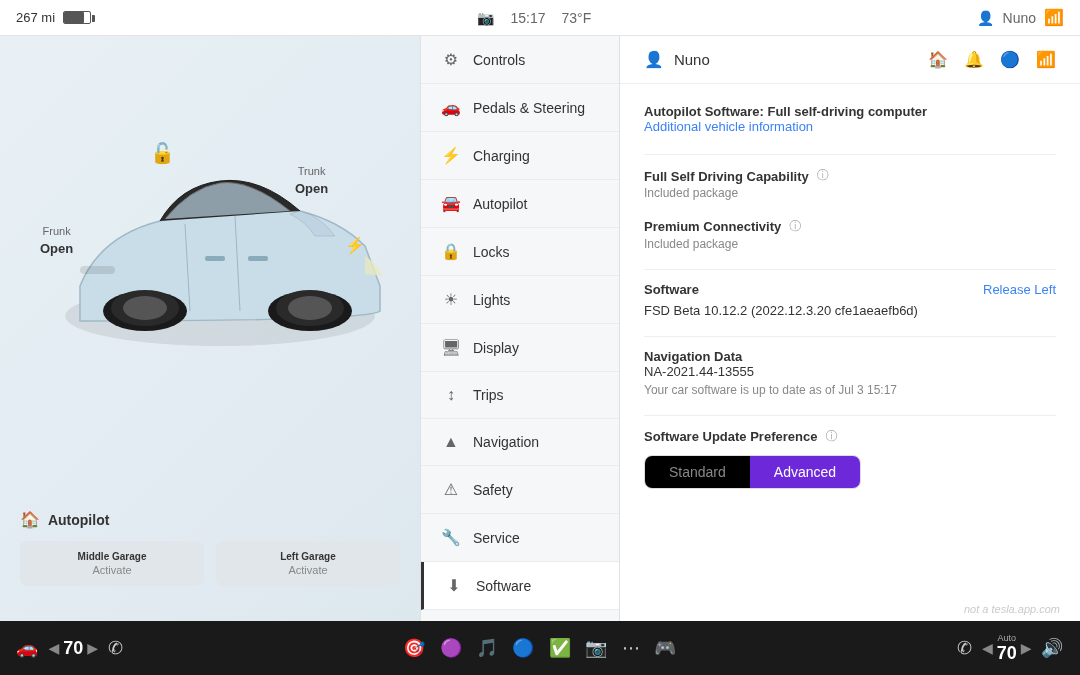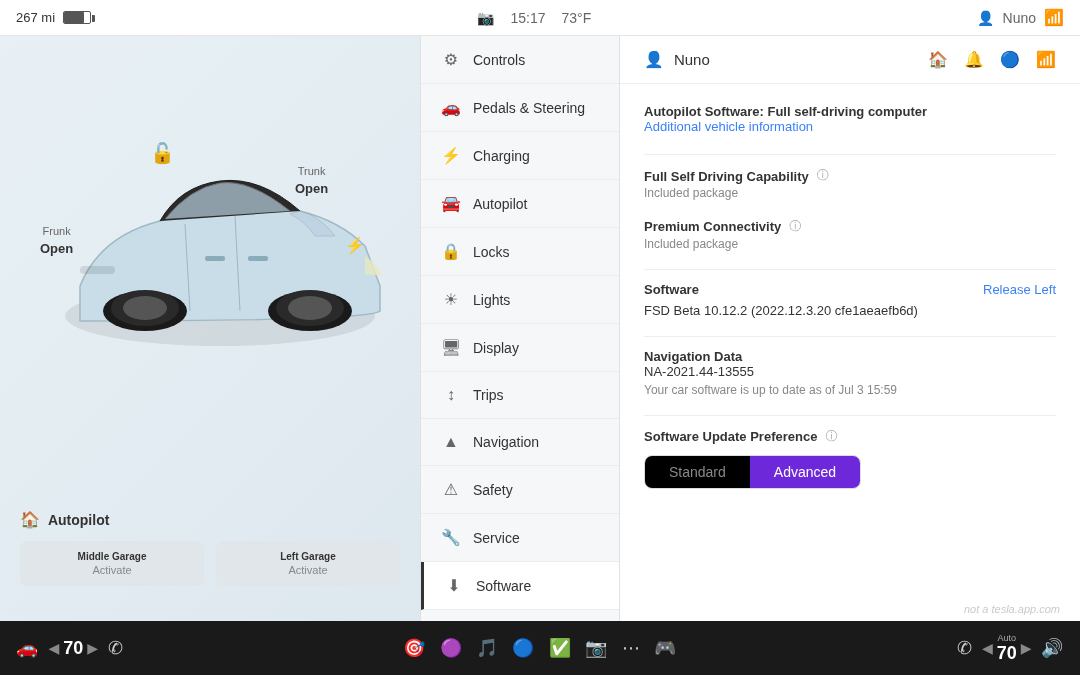--- a/index.html
+++ b/index.html
@@ -603,21 +603,21 @@
         <span class="section-link">Release Left</span>
       </div>
       <div class="section-value">FSD Beta 10.12.2 (2022.12.3.20 cfe1aeaefb6d)</div>
     </div>
 
     <div class="divider"></div>
 
     <div class="info-row">
       <div class="section-title">Navigation Data</div>
       <div class="section-value">NA-2021.44-13555</div>
-      <div class="section-note">Your car software is up to date as of Jul 3 15:59</div>
+      <div class="section-note">Your car software is up to date as of Jul 3 15:17</div>
     </div>
 
     <div class="divider"></div>
 
     <div class="info-row">
       <div style="display:flex;align-items:center;gap:4px;">
         <span class="section-title">Software Update Preference</span>
         <span class="info-icon">ⓘ</span>
       </div>
       <div class="toggle-group">

